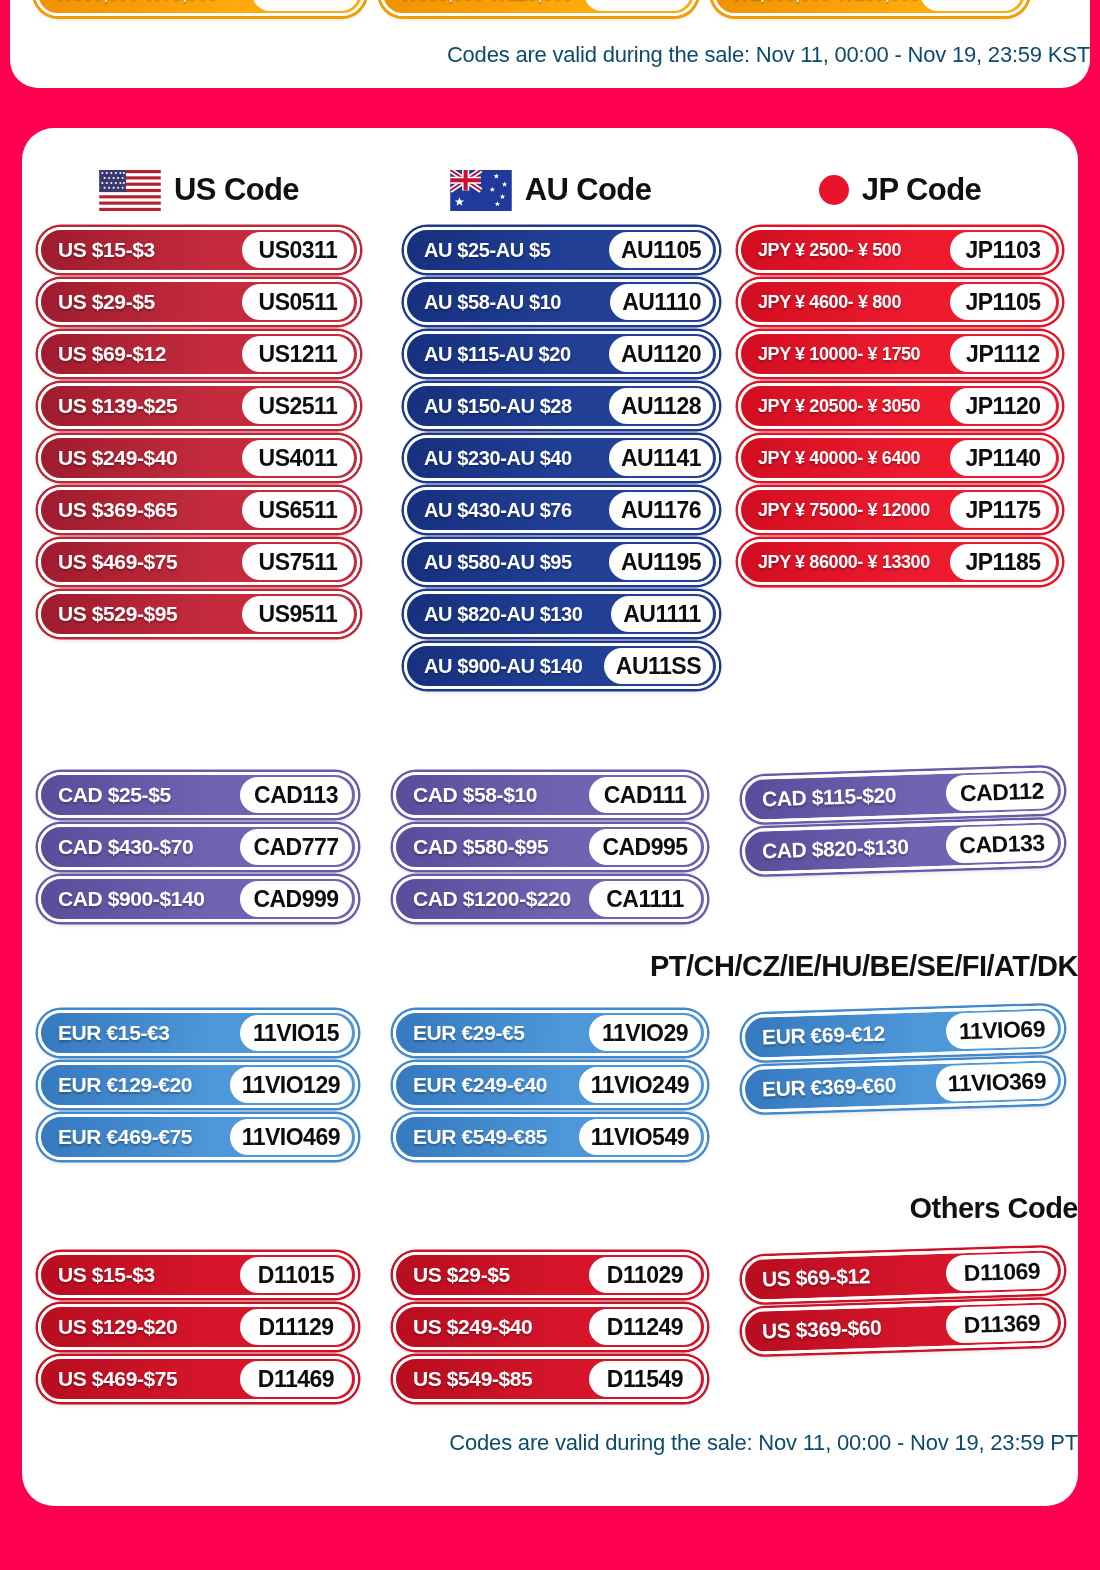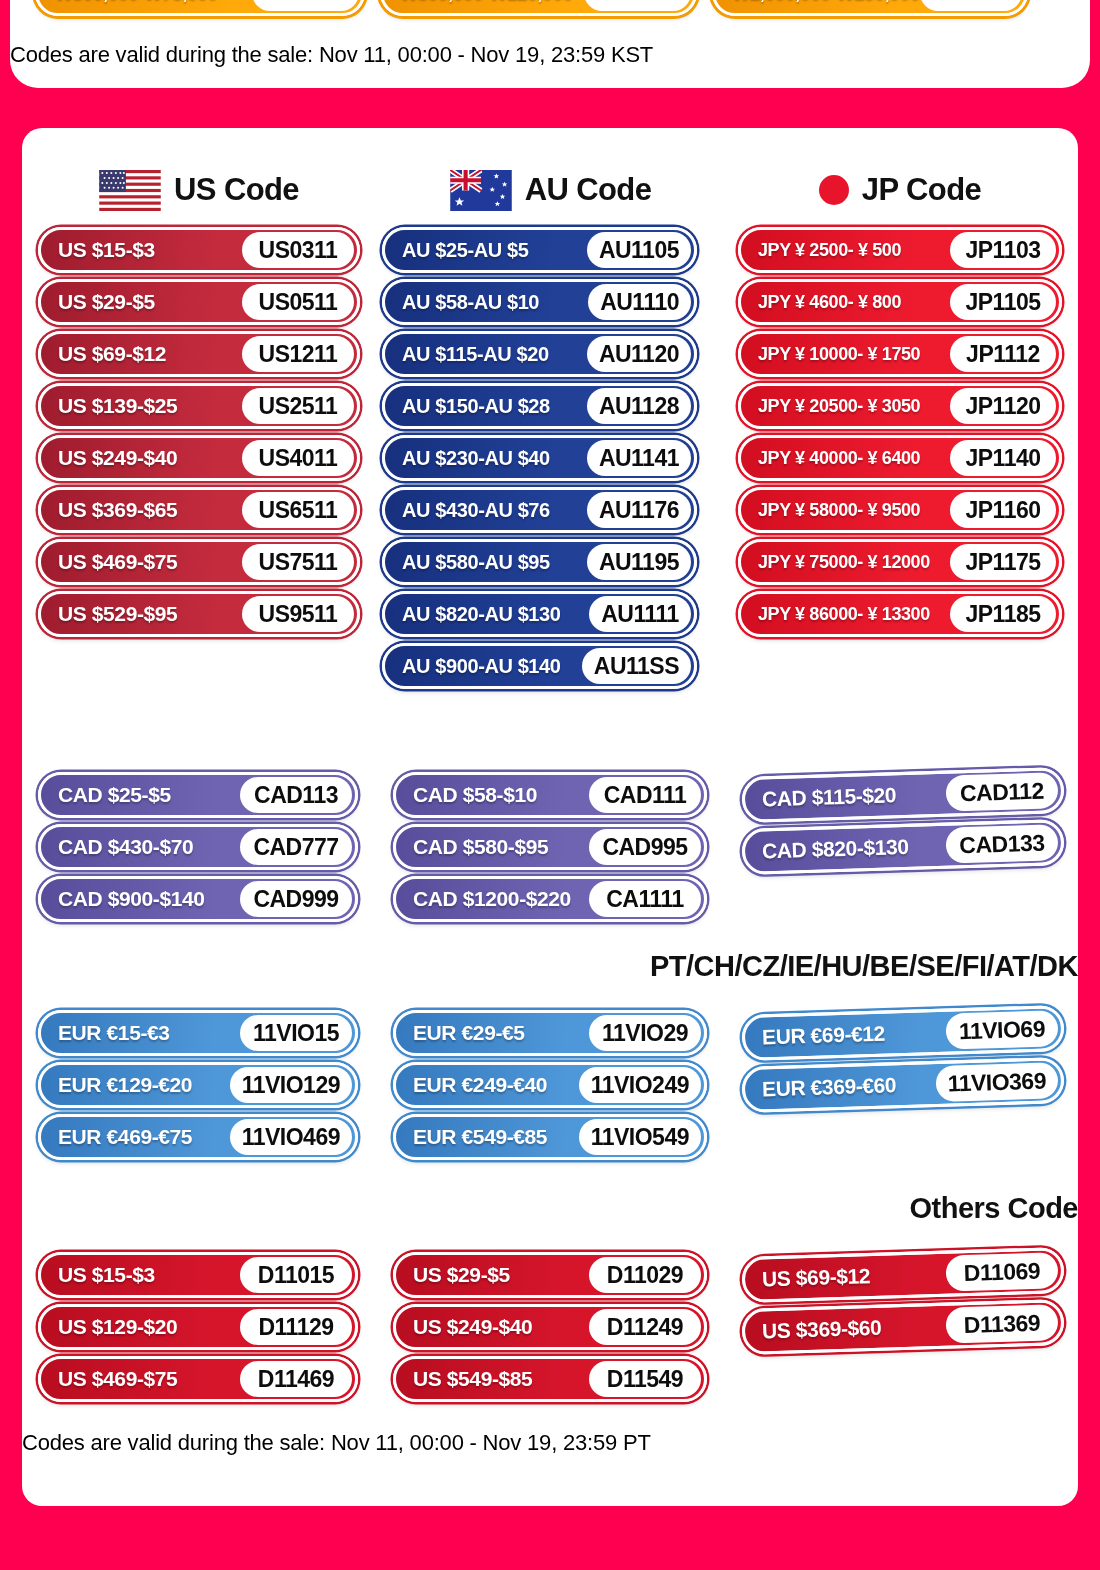--- a/index.html
+++ b/index.html
@@ -1,20 +1,20 @@
 <!DOCTYPE html>
 <html><head>
 <meta charset="utf-8">
 <style>
   *{margin:0;padding:0;box-sizing:border-box}
   html,body{width:1100px;height:1570px;overflow:hidden}
   body{background:#FF0050;font-family:"Liberation Sans",sans-serif;position:relative}
   .card{position:absolute;background:#fff}
   #top-card{left:10px;right:10px;top:-118px;height:206px;border-radius:28px}
-  #main-card{left:22px;top:128px;width:1056px;height:1378px;border-radius:20px}
+  #main-card{left:22px;top:128px;width:1056px;height:1378px;border-radius:32px}
 
   .pill{position:relative;border-radius:26px;border:3px solid #fff;display:flex;align-items:center;
         height:46px;color:#fff;font-weight:bold;width:100%}
   .pill .lbl{flex:1;padding-left:17px;font-size:21px;letter-spacing:-0.4px;white-space:nowrap;
              text-shadow:0 2px 2px rgba(0,0,0,.28)}
   .pill .chip{background:#fff;color:#0d0d0d;border-radius:22px;height:36px;display:flex;align-items:center;
               justify-content:center;padding:0 12px;margin-right:3px;font-size:23px;font-weight:bold;
               letter-spacing:-0.5px;min-width:112px;white-space:nowrap}
 
   .kr{background:linear-gradient(95deg,#F09200 0%,#FFA90A 60%);box-shadow:0 0 0 3px #F39B00,0 3px 5px rgba(0,0,0,.15)}
@@ -27,21 +27,21 @@
 
   .au .lbl{font-size:20px}
   .jp .lbl{font-size:18px}
   .jp .chip{min-width:106px}
   .au .chip{min-width:102px}
   .kr .lbl{font-size:19px}
   .kr .chip{min-width:98px;font-size:22px}
 
   .stack{position:absolute;display:flex;flex-direction:column;gap:6px}
   #us-stack{left:16px;top:99px;width:322px}
-  #au-stack{left:360px;top:99px;width:315px}
+  #au-stack{left:382px;top:99px;width:315px}
   #jp-stack{left:716px;top:99px;width:324px}
 
   .grid{position:absolute;left:16px;display:grid;grid-template-columns:320px 314px 322px;
         column-gap:35px;row-gap:6px}
   .grid .pill:nth-child(3n){transform:rotate(-1.8deg)}
   #ca-grid{top:644px}
   #eur-grid{top:882px}
   #others-grid{top:1124px}
 
   .col-header{position:absolute;display:flex;align-items:center;justify-content:center;gap:13px;height:52px}
@@ -51,21 +51,21 @@
   #ca-header{left:0;top:574px;width:100%}
   .h-label{font-size:31px;font-weight:bold;color:#111;letter-spacing:-0.6px}
   .flag{display:inline-flex;line-height:0;flex:0 0 auto}
   .jp-dot{width:30px;height:30px;border-radius:50%;background:#E8142B;display:inline-block}
 
   .sec-title{position:absolute;width:100%;text-align:right;font-size:29px;font-weight:bold;
              color:#111;letter-spacing:-0.5px}
   #eur-header{top:822px}
   #others-header{top:1064px}
 
-  .validity{position:absolute;width:100%;text-align:left;font-size:22px;color:#000000;letter-spacing:-0.2px}
+  .validity{position:absolute;width:100%;text-align:right;font-size:22px;color:#0c4a6e;letter-spacing:-0.2px}
   #top-validity{top:160px}
   #footer-validity{top:1302px}
 
   .kr-pill{position:absolute;top:88px}
   #kr-pill-0{left:25px;width:330px}
   #kr-pill-1{left:370px;width:317px}
   #kr-pill-2{left:702px;width:316px}
 </style>
 </head>
 <body>
@@ -246,24 +246,20 @@
       </div>
     <div class="pill jp">
         <span class="lbl">JPY ¥ 20500- ¥ 3050</span>
         <span class="chip">JP1120</span>
       </div>
     <div class="pill jp">
         <span class="lbl">JPY ¥ 40000- ¥ 6400</span>
         <span class="chip">JP1140</span>
       </div>
     <div class="pill jp">
-        <span class="lbl">JPY ¥ 58000- ¥ 9500</span>
-        <span class="chip">JP1160</span>
-      </div>
-    <div class="pill jp">
         <span class="lbl">JPY ¥ 75000- ¥ 12000</span>
         <span class="chip">JP1175</span>
       </div>
     <div class="pill jp">
         <span class="lbl">JPY ¥ 86000- ¥ 13300</span>
         <span class="chip">JP1185</span>
       </div>
   </div>
 
 

